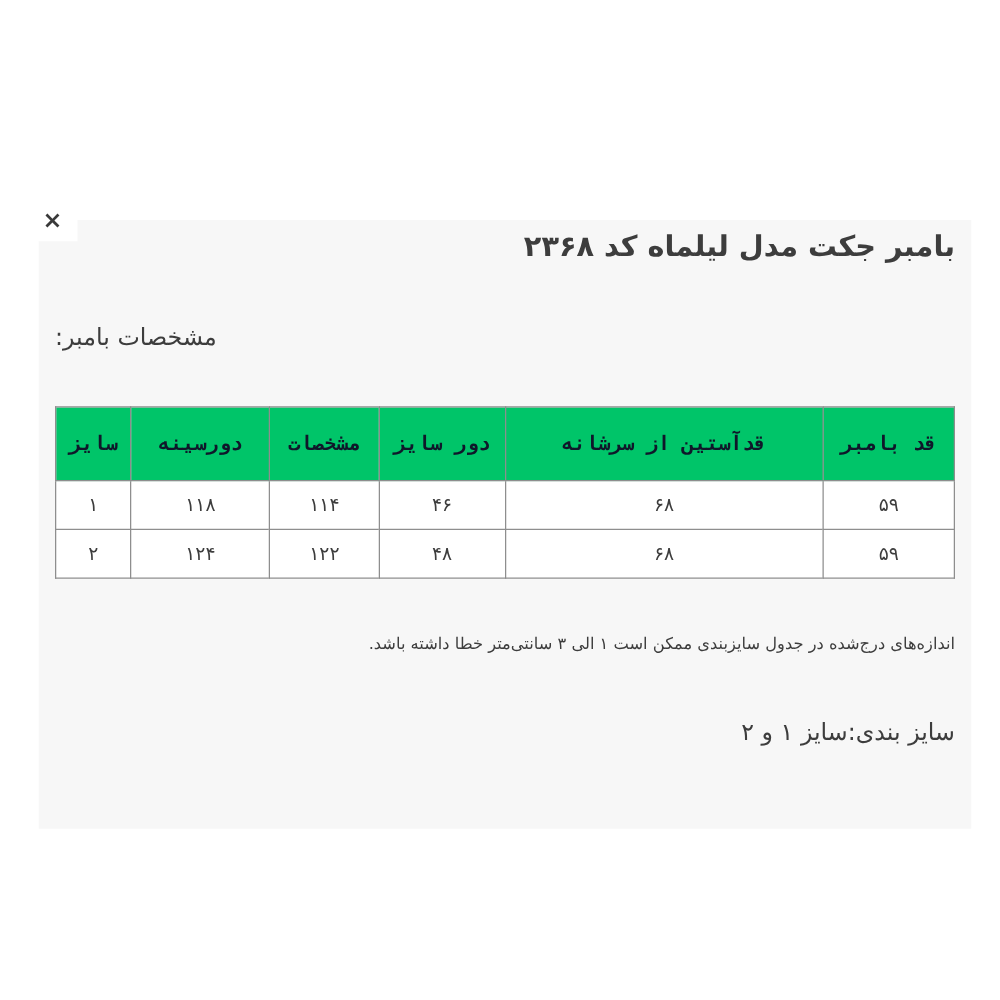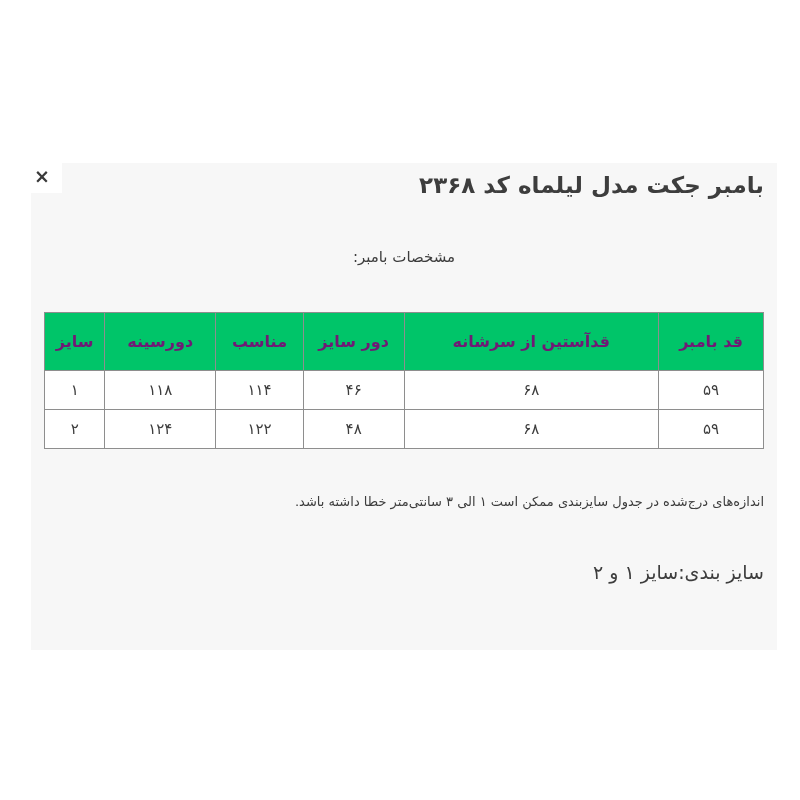--- a/index.html
+++ b/index.html
@@ -23,55 +23,56 @@
     width:40px; height:43px;
     background:#ffffff; border:none;
     z-index:2; cursor:pointer;
     padding:8px 0 0 0;
     text-align:center;
     font-family:"DejaVu Sans", sans-serif;
     font-size:19px; font-weight:bold; line-height:16px;
     color:#3a3a3a;
   }
   .panel{
-    position:absolute; left:31px; top:163px;
+    position:absolute; left:31px; top:176px;
     width:746px; height:487px;
     background:var(--panel-bg);
     direction:rtl;
     padding:0 13px;
   }
   .title{
     margin:0; padding-top:7px;
     font-size:23px; font-weight:bold;
     line-height:30px;
     text-align:right;
     color:var(--text);
   }
   .subtitle{
     margin:48px 0 0 0;
-    font-size:15px; line-height:18px;
-    text-align:center;
+    font-size:19px; line-height:18px;
+    text-align:left;
   }
   table.size-table{
     margin-top:46px;
     width:100%;
     border-collapse:collapse;
     table-layout:fixed;
   }
   table.size-table th, table.size-table td{
     border:1px solid var(--table-border);
     text-align:center;
     vertical-align:middle;
   }
   table.size-table th{
     background:var(--accent-green);
-    color:#701a75;
+    color:#0f172a;
     font-size:16px; font-weight:bold;
     height:37px;
     padding:19px 4px;
+    font-family:Liberation Mono, monospace;
   }
   table.size-table td{
     background:#ffffff;
     color:var(--text);
     font-size:15px;
     height:39px;
     padding:2px 4px;
   }
   .note{
     margin:43px 0 0 0;
@@ -105,21 +106,21 @@
       <col style="width:14.0%">
       <col style="width:12.2%">
       <col style="width:15.4%">
       <col style="width:8.4%">
     </colgroup>
     <thead>
       <tr>
         <th>قد بامبر</th>
         <th>قدآستین از سرشانه</th>
         <th>دور سایز</th>
-        <th>مناسب</th>
+        <th>مشخصات</th>
         <th>دورسینه</th>
         <th>سایز</th>
       </tr>
     </thead>
     <tbody>
       <tr>
         <td>۵۹</td>
         <td>۶۸</td>
         <td>۴۶</td>
         <td>۱۱۴</td>

